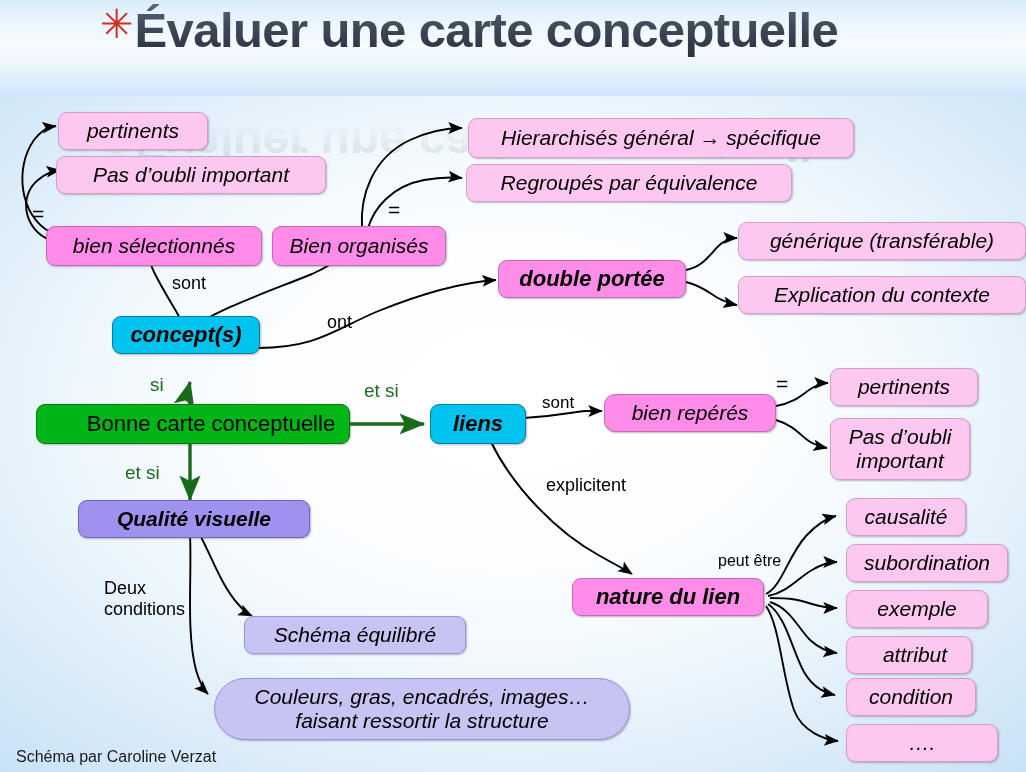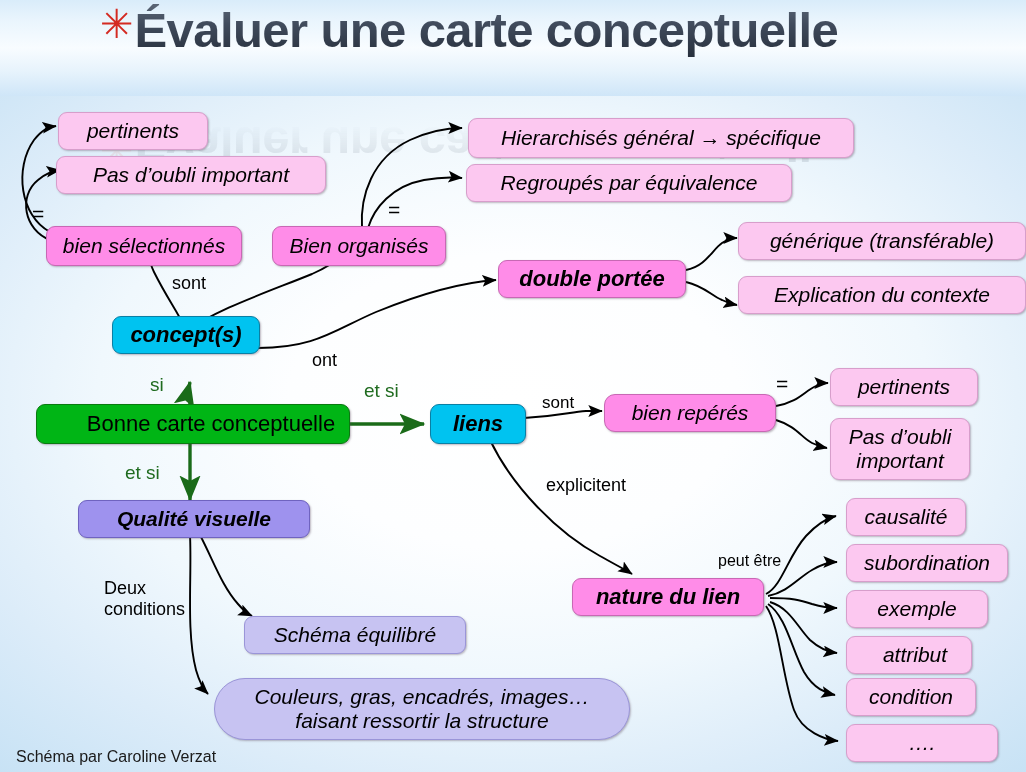--- a/index.html
+++ b/index.html
@@ -148,21 +148,21 @@
       <path d="M190,405 C190,396 188,390 190,382"></path>
       <path d="M350,424 C380,424 400,424 424,424"></path>
       <path d="M190,443 C190,470 190,484 190,500"></path>
     </g>
   </svg>
 
   <div class="node pink-light" style="left:58px;top:112px;width:150px;height:38px;font-size:21px;">pertinents</div>
 
   <div class="node pink-light" style="left:56px;top:156px;width:270px;height:38px;font-size:21px;">Pas d’oubli important</div>
 
-  <div class="node pink-strong" style="left:46px;top:226px;width:196px;height:40px;font-size:21px;">bien sélectionnés</div>
+  <div class="node pink-strong" style="left:46px;top:226px;width:216px;height:40px;font-size:21px;">bien sélectionnés</div>
 
   <div class="node pink-strong" style="left:272px;top:226px;width:174px;height:40px;font-size:21px;">Bien organisés</div>
 
   <div class="node pink-light" style="left:468px;top:118px;width:386px;height:40px;font-size:21px;">Hierarchisés général → spécifique</div>
 
   <div class="node pink-light" style="left:466px;top:164px;width:326px;height:38px;font-size:21px;">Regroupés par équivalence</div>
 
   <div class="node pink-strong" style="left:498px;top:260px;width:188px;height:38px;font-size:22px;font-weight:700;">double portée</div>
 
   <div class="node pink-light" style="left:738px;top:222px;width:288px;height:38px;font-size:21px;">générique (transférable)</div>
@@ -204,21 +204,21 @@
   <div class="node pink-light" style="left:846px;top:724px;width:152px;height:38px;font-size:21px;">….</div>
 
   <div class="eq" style="left:32px;top:202px;">=</div>
 
   <div class="eq" style="left:388px;top:198px;">=</div>
 
   <div class="eq" style="left:776px;top:372px;">=</div>
 
   <div class="elabel" style="left:172px;top:273px;font-size:18px;">sont</div>
 
-  <div class="elabel" style="left:312px;top:312px;font-size:18px;margin-top:38px;">ont</div>
+  <div class="elabel" style="left:327px;top:312px;font-size:18px;">ont</div>
 
   <div class="elabel green-lbl" style="left:150px;top:374px;font-size:19px;">si</div>
 
   <div class="elabel green-lbl" style="left:364px;top:380px;font-size:19px;">et si</div>
 
   <div class="elabel green-lbl" style="left:125px;top:462px;font-size:19px;">et si</div>
 
   <div class="elabel" style="left:542px;top:393px;font-size:17px;">sont</div>
 
   <div class="elabel" style="left:546px;top:475px;font-size:18px;">explicitent</div>

